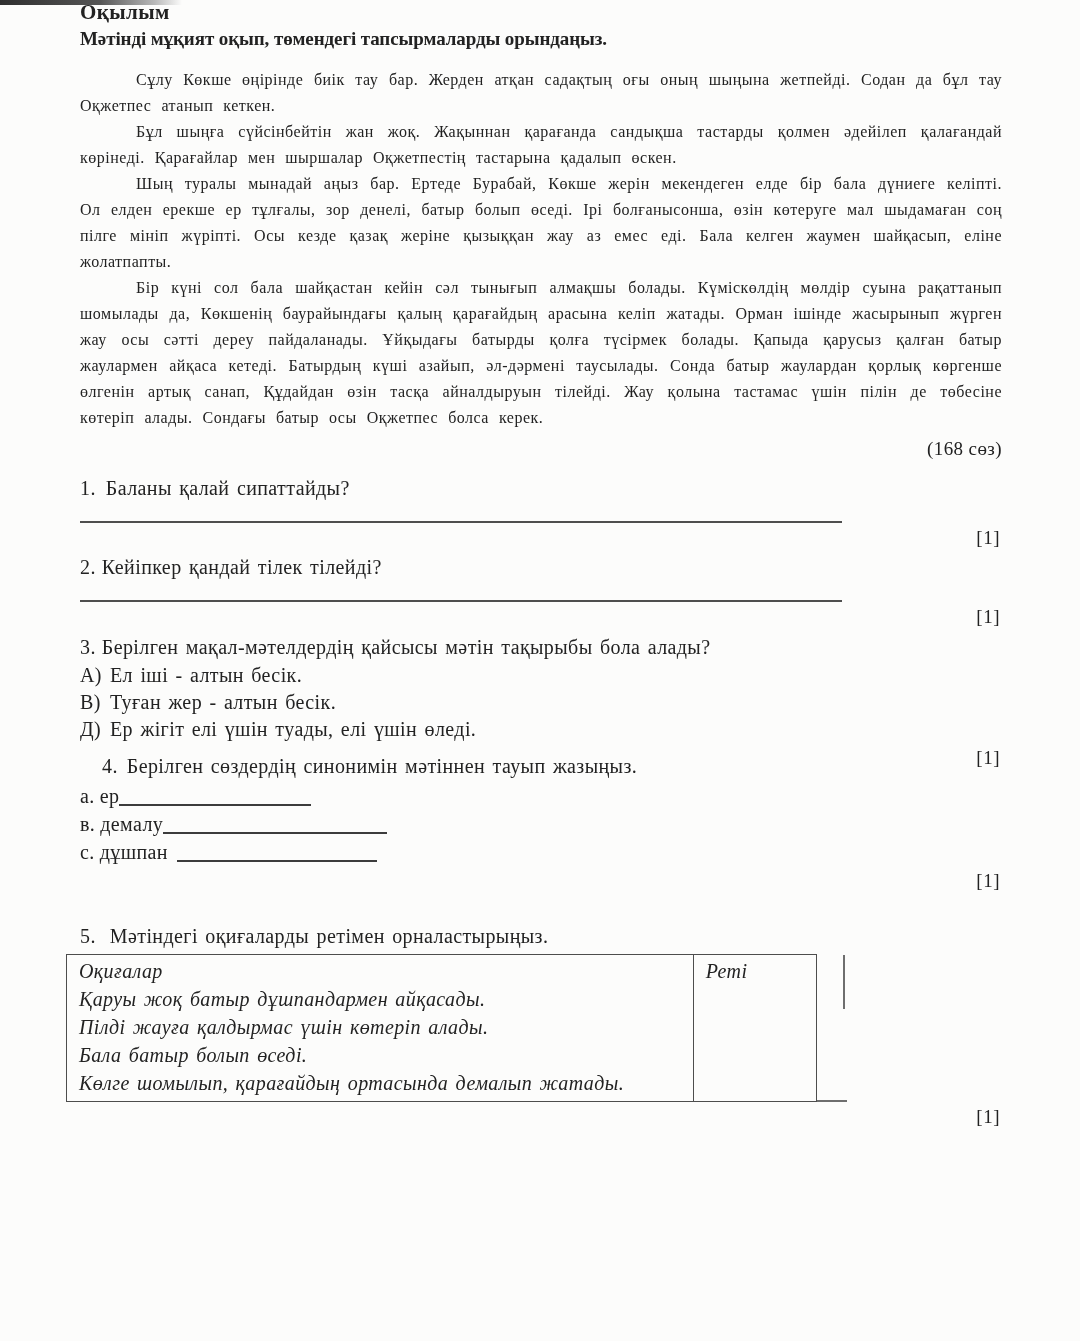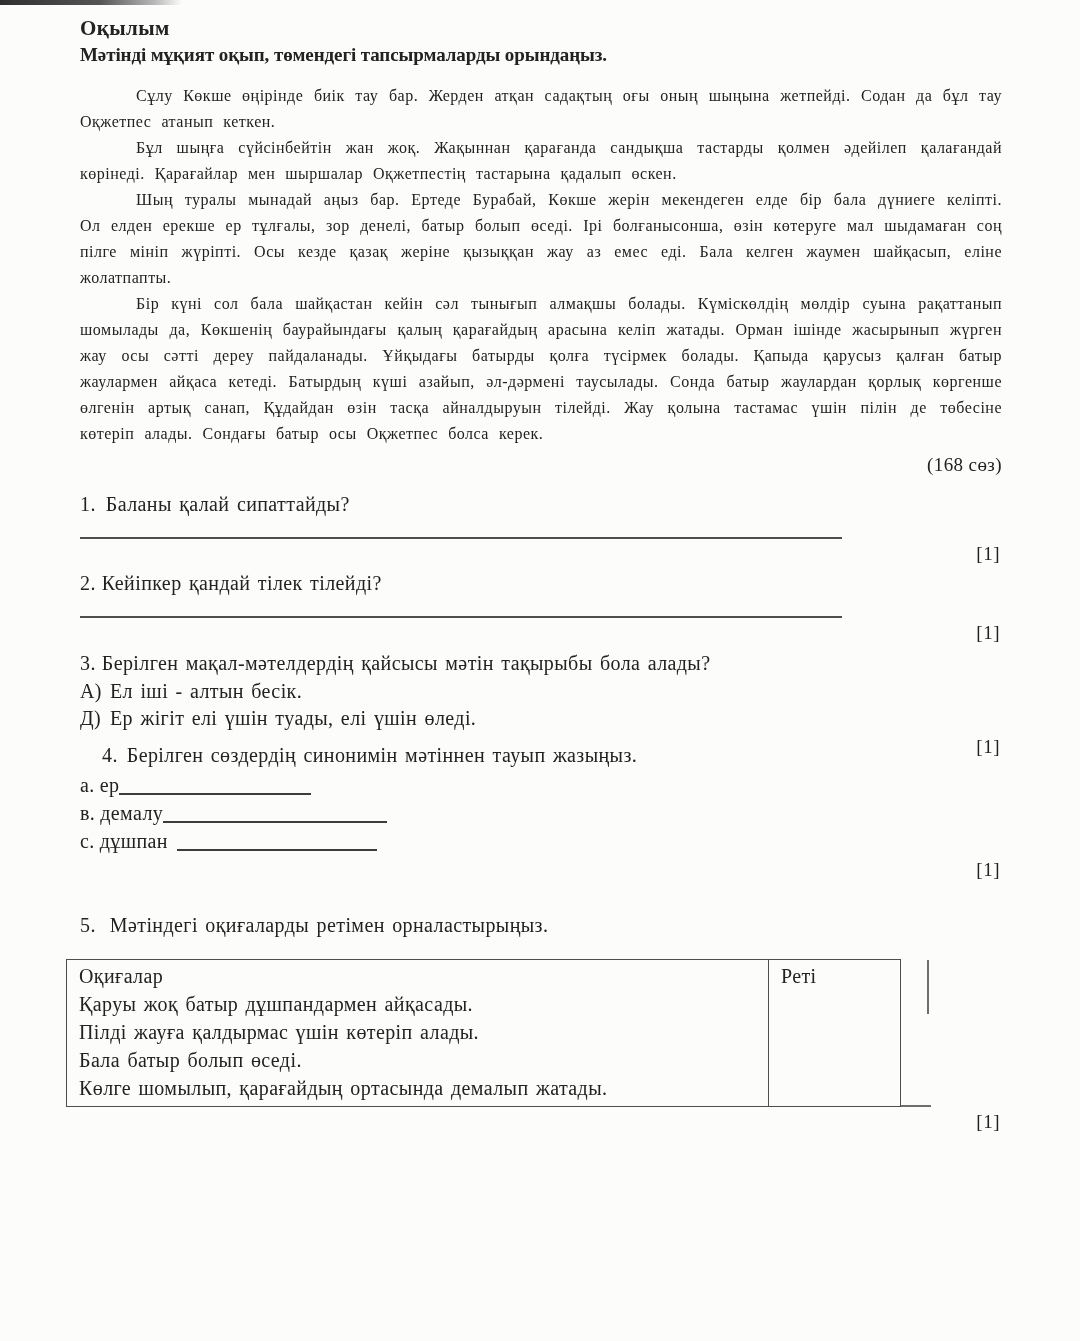--- a/index.html
+++ b/index.html
@@ -11,21 +11,21 @@
     font-family:"Liberation Serif", serif;
     color:#222;
     overflow:hidden;
   }
   .scan-top {
     position:absolute; left:0; top:0;
     width:182px; height:5px;
     background:linear-gradient(to right, #2f2f2f 0%, #555 55%, #b9b9b9 85%, rgba(185,185,185,0) 100%);
   }
   .content {
-    position:absolute; left:80px; top:16px;
+    position:absolute; left:80px; top:0;
     width:922px;
   }
   .section-title {
     margin:0;
     font-size:21px; font-weight:bold;
     letter-spacing:.4px;
   }
   .instruction {
     margin:3px 0 0 0;
     font-family:Liberation Serif, serif;
@@ -76,22 +76,23 @@
     display:inline-block; position:relative; top:3px;
     height:4px; border-bottom:2px solid #3c3c3c;
   }
   .blank-a { width:192px; }
   .blank-b { width:224px; }
   .blank-c { width:200px; margin-left:9px; }
   .q5 { margin-top:30px; }
   .q5 .q-num { margin-right:14px; }
   .table-wrap {
     position:relative;
-    margin-left:-14px; width:835px;
-    margin-top:21px;
+    margin-left:-14px; width:751px;
+    margin-top:5px;
+    font-style:italic;
   }
   table.events {
     width:100%; border-collapse:collapse;
     font-size:20px; letter-spacing:.4px; word-spacing:2px;
   }
   table.events th, table.events td {
     border:1.5px solid #4d4d4d;
     vertical-align:top;
     font-weight:normal; text-align:left;
     padding:2px 8px 4px 12px;
@@ -140,20 +141,23 @@
     </div>
     <div class="answer-line"></div>
     <div class="mark">[1]</div>
 
     <div class="q-row q3">
       <span class="q-num">3.</span><span>Берілген мақал-мәтелдердің қайсысы мәтін тақырыбы бола алады?</span>
     </div>
     <div class="options">
       <div class="option">
         <span class="opt-label">А)</span><span>Ел іші - алтын бесік.</span>
+      </div>
+      <div class="option">
+        <span class="opt-label">В)</span><span>Туған жер - алтын бесік.</span>
       </div>
       <div class="option">
         <span class="opt-label">Д)</span><span>Ер жігіт елі үшін туады, елі үшін өледі.</span>
       </div>
     </div>
     <div class="mark">[1]</div>
 
     <div class="q-row q4">
       <span class="q-num">4.</span><span>Берілген сөздердің синонимін мәтіннен тауып жазыңыз.</span>
     </div>

